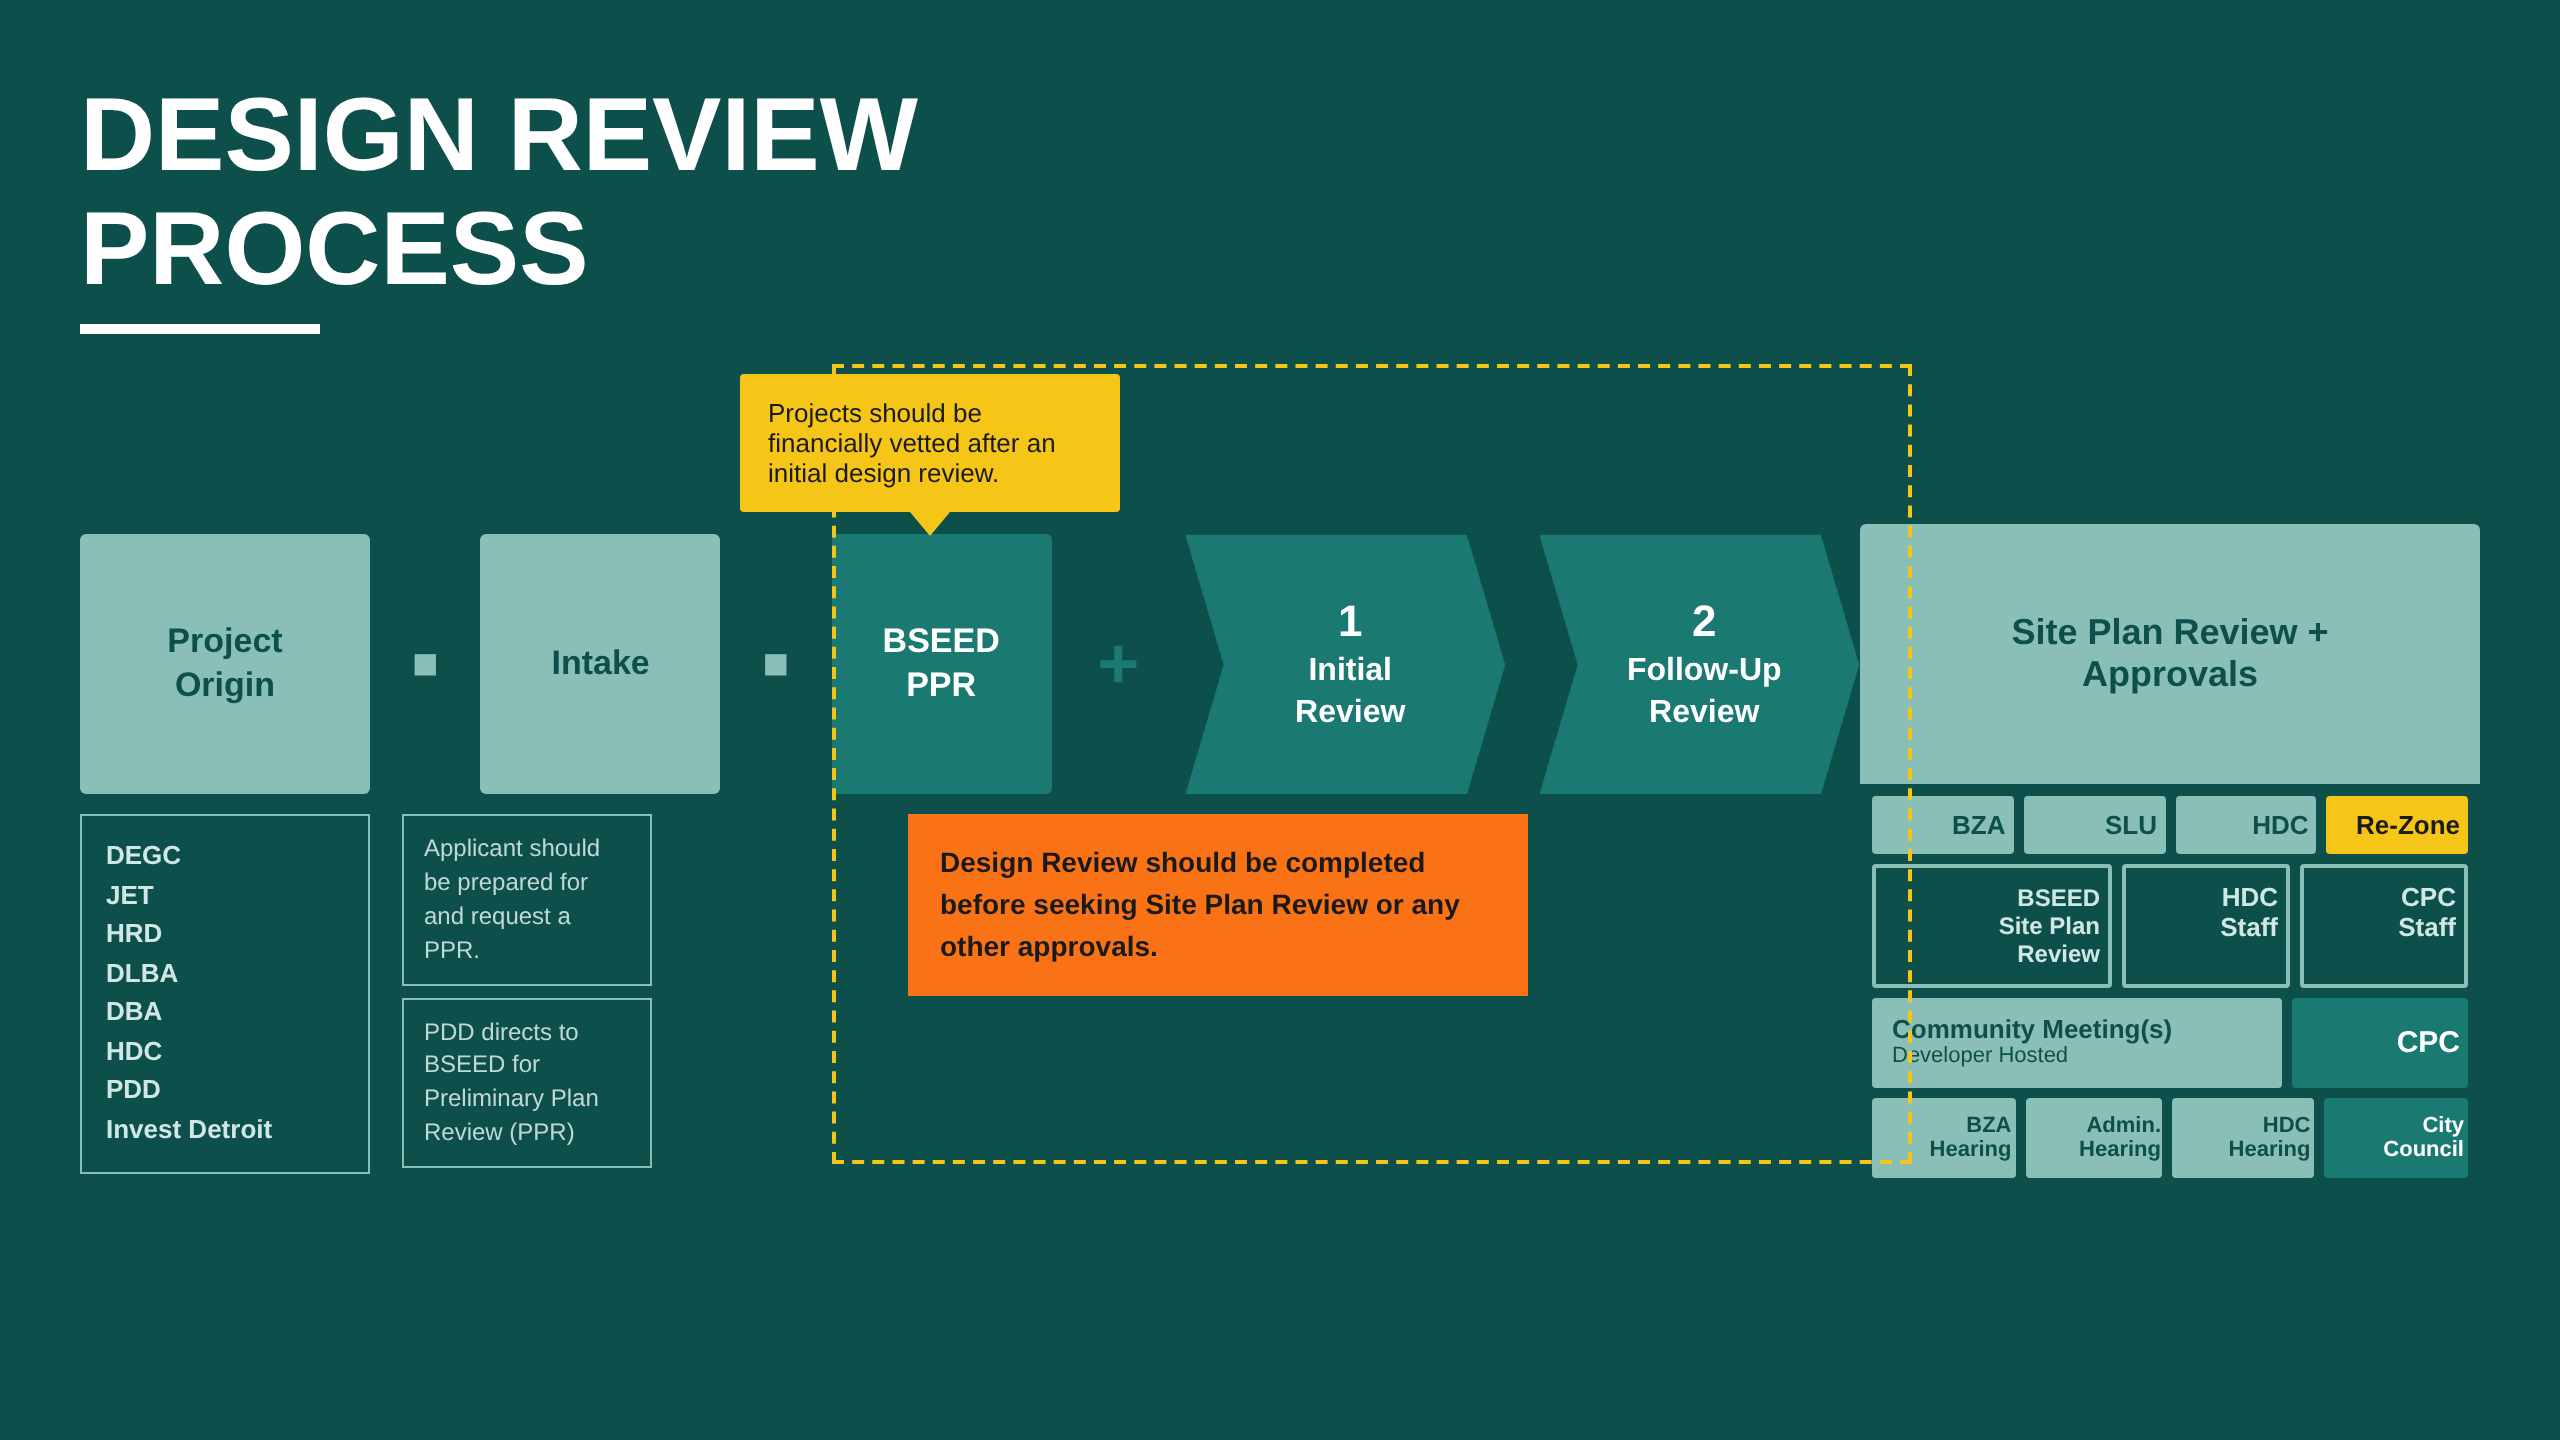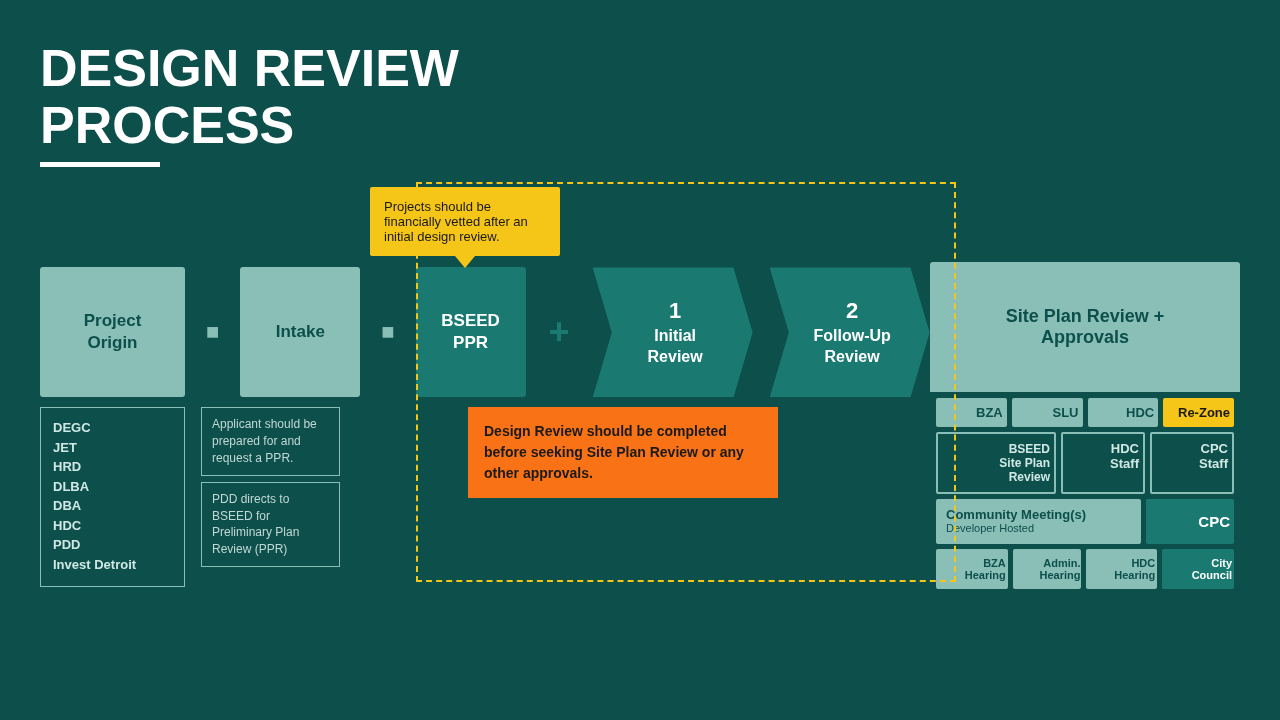--- a/index.html
+++ b/index.html
@@ -184,21 +184,21 @@
       width: 145px;
       border: 1.5px solid #8abfb8;
       padding: 10px 12px;
       color: #d0e8e5;
       font-weight: bold;
       font-size: 13px;
       min-height: 180px;
     }
 
     .detail-intake-group {
-      width: 139px;
+      width: 125px;
       display: flex;
       flex-direction: column;
       gap: 6px;
       margin-left: 16px;
       align-items: flex-end;
     }
 
     .detail-intake-box {
       border: 1.5px solid #8abfb8;
       padding: 8px 10px;

